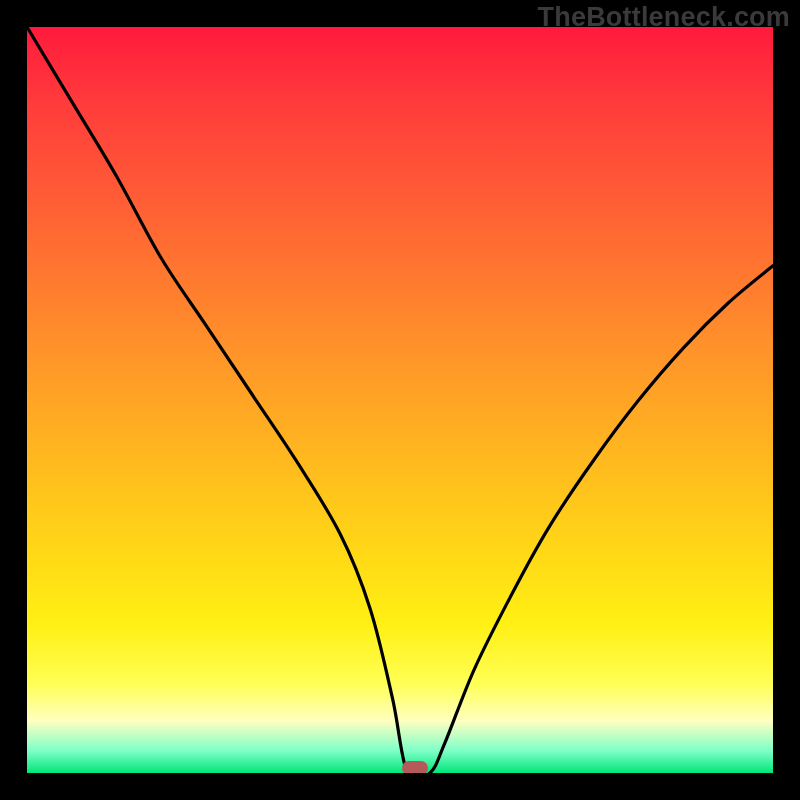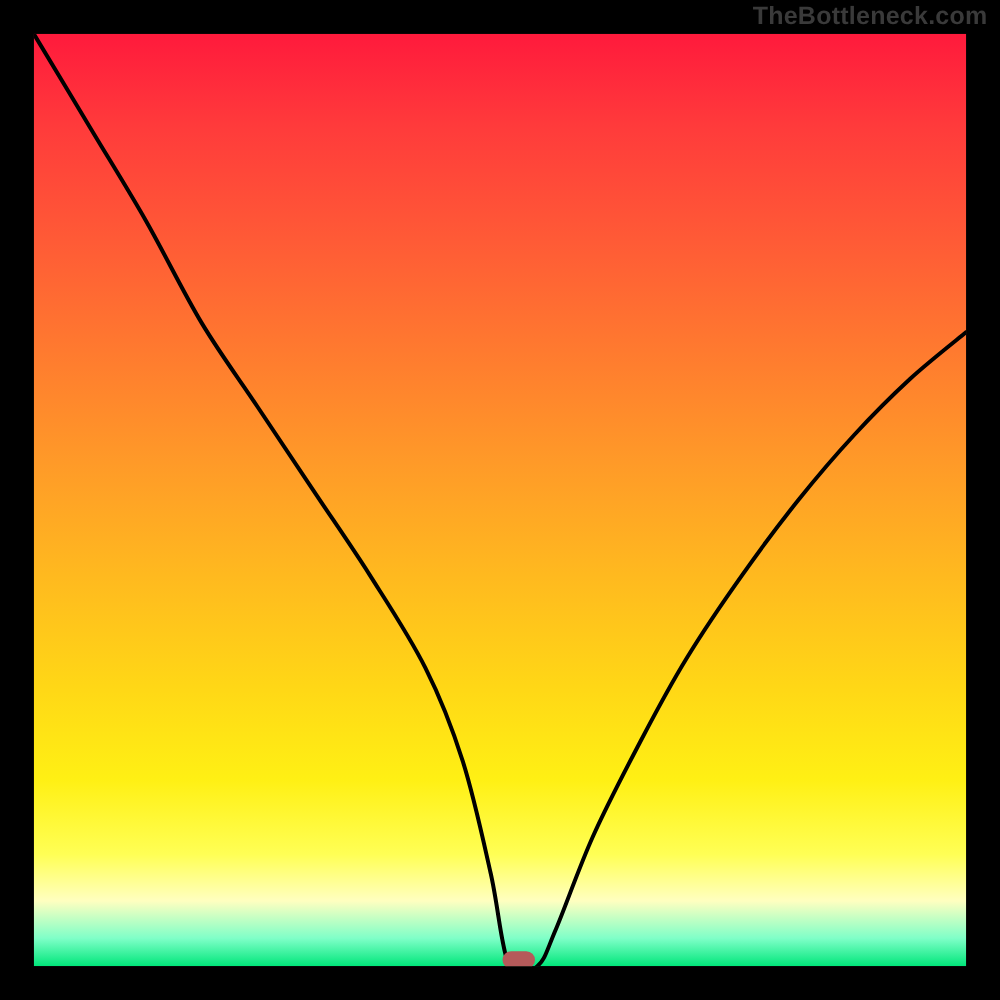--- a/index.html
+++ b/index.html
@@ -15,21 +15,21 @@
     position: relative;
     width: 800px;
     height: 800px;
     background: #000;
   }
   .attribution {
     position: absolute;
     top: 2px;
     right: 10px;
     color: #3a3a3a;
-    font-size: 20px;
+    font-size: 27px;
     font-weight: 600;
     letter-spacing: 0.2px;
     user-select: none;
   }
   .plot {
     position: absolute;
     left: 27px;
     top: 27px;
     width: 746px;
     height: 746px;

